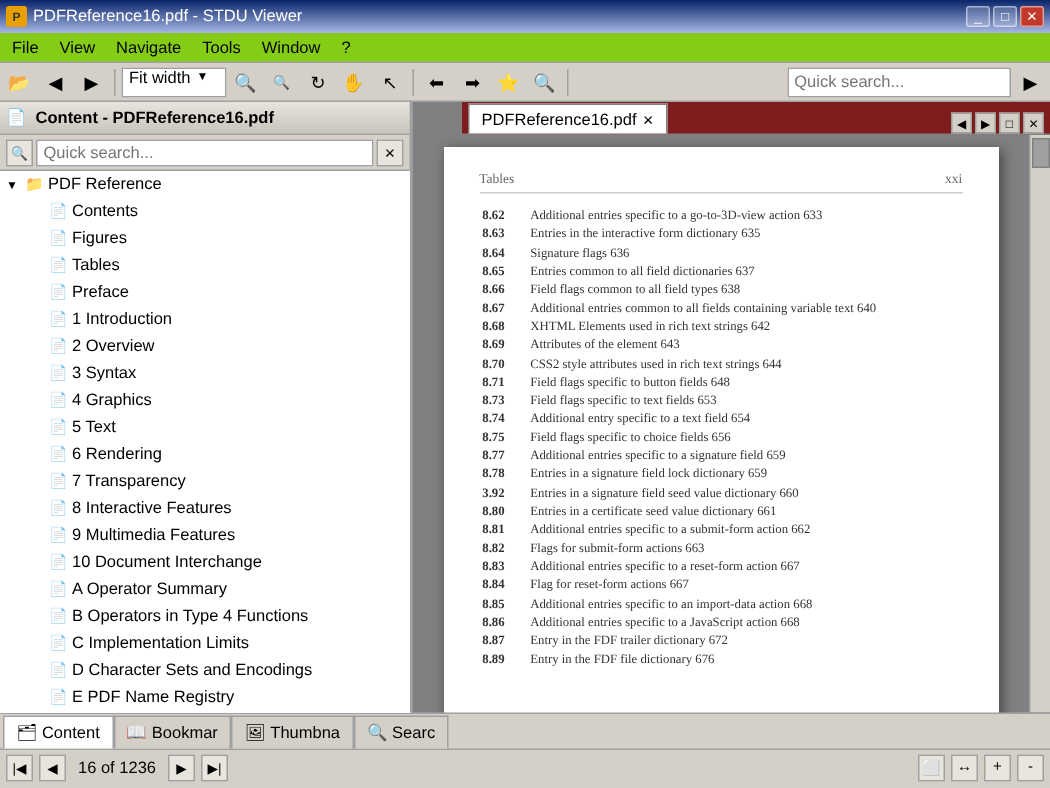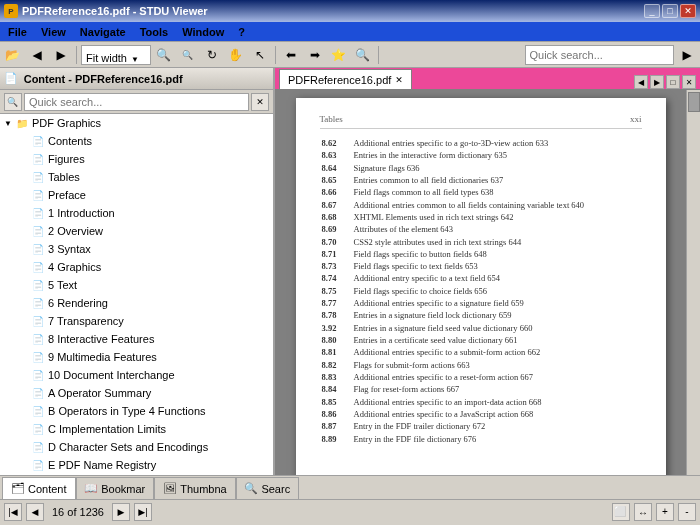--- a/index.html
+++ b/index.html
@@ -10,35 +10,34 @@
       background: linear-gradient(to bottom, #0a246a, #a6b8e4);
       height: 22px;
       display: flex;
       align-items: center;
       justify-content: space-between;
       padding: 0 4px;
       color: white;
     }
     .title-bar-left { display: flex; align-items: center; gap: 4px; }
     .title-bar-icon { width: 14px; height: 14px; background: #e8a000; border-radius: 2px; font-size: 8px; display: flex; align-items: center; justify-content: center; color: #333; font-weight: bold; }
-    .title-bar-text { font-size: 11px; font-weight: bold; }
+    .title-bar-text { font-size: 11px; font-weight: normal; }
     .title-bar-buttons { display: flex; gap: 2px; }
     .tb-btn { width: 16px; height: 14px; display: flex; align-items: center; justify-content: center; font-size: 9px; border: 1px solid rgba(255,255,255,0.5); border-radius: 2px; cursor: pointer; background: rgba(255,255,255,0.2); color: white; }
     .tb-btn.close { background: #c0392b; }
     
     
     .menu-bar {
-      background: #1d4ed8;
+      background: #84cc16;
       height: 20px;
       display: flex;
       align-items: center;
       padding: 0 2px;
       border-bottom: 1px solid #a0a0a0;
       gap: 2px;
-      font-weight: bold;
     }
     .menu-item {
       padding: 2px 6px;
       font-size: 11px;
       cursor: pointer;
       border-radius: 2px;
     }
     
     
     .toolbar {
@@ -54,21 +53,21 @@
       width: 22px; height: 22px;
       display: flex; align-items: center; justify-content: center;
       border: 1px solid transparent;
       border-radius: 2px;
       cursor: pointer;
       font-size: 12px;
       background: transparent;
     }
     .tool-sep { width: 1px; height: 18px; background: #a0a0a0; margin: 0 2px; }
     .fit-width-box {
-      display: flex; align-items: flex-end;
+      display: flex; align-items: flex-start;
       border: 1px solid #a0a0a0;
       background: white;
       height: 20px;
       padding: 0 4px;
       font-size: 11px;
       min-width: 70px;
     }
     .search-box-toolbar {
       display: flex; align-items: center;
       border: 1px solid #a0a0a0;
@@ -163,25 +162,26 @@
     
     .right-panel {
       flex: 1;
       background: #808080;
       display: flex;
       flex-direction: column;
       overflow: hidden;
     }
     .right-tab-bar {
       height: 22px;
-      background: #ec4899;
+      background: #7f1d1d;
       display: flex;
       align-items: flex-end;
       padding: 0 4px;
       border-bottom: 1px solid #808080;
+      margin-left: 33px;
     }
     .pdf-tab {
       height: 20px;
       background: white;
       border: 1px solid #808080;
       border-bottom: none;
       padding: 0 8px;
       font-size: 11px;
       display: flex;
       align-items: center;
@@ -390,21 +390,21 @@
     <div class="panel-search">
       <div style="width:18px;height:18px;border:1px solid #a0a0a0;background:#e8e4de;display:flex;align-items:center;justify-content:center;font-size:9px;">🔍</div>
       <input type="text" class="" style="flex: 1 1 0%; height: 18px; border: 1px solid rgb(160, 160, 160); background: white; padding: 0px 4px; font-size: 11px; outline: none;" placeholder="Quick search...">
       <div style="width:18px;height:18px;border:1px solid #a0a0a0;background:#e8e4de;display:flex;align-items:center;justify-content:center;font-size:9px;">✕</div>
     </div>
 
     <div class="tree-area" id="tree-area">
         <div class="tree-item">
           <span class="tree-expander">▼</span>
           <span class="tree-icon folder-icon">📁</span>
-          <span class="tree-label">PDF Graphics</span>
+          <span class="tree-label">PDF Reference</span>
         </div>
         <div class="tree-item">
           <span class="tree-indent"></span>
           <span class="tree-expander"></span>
           <span class="tree-icon page-icon">📄</span>
           <span class="tree-label">Contents</span>
         </div>
         <div class="tree-item">
           <span class="tree-indent"></span>
           <span class="tree-expander"></span>

